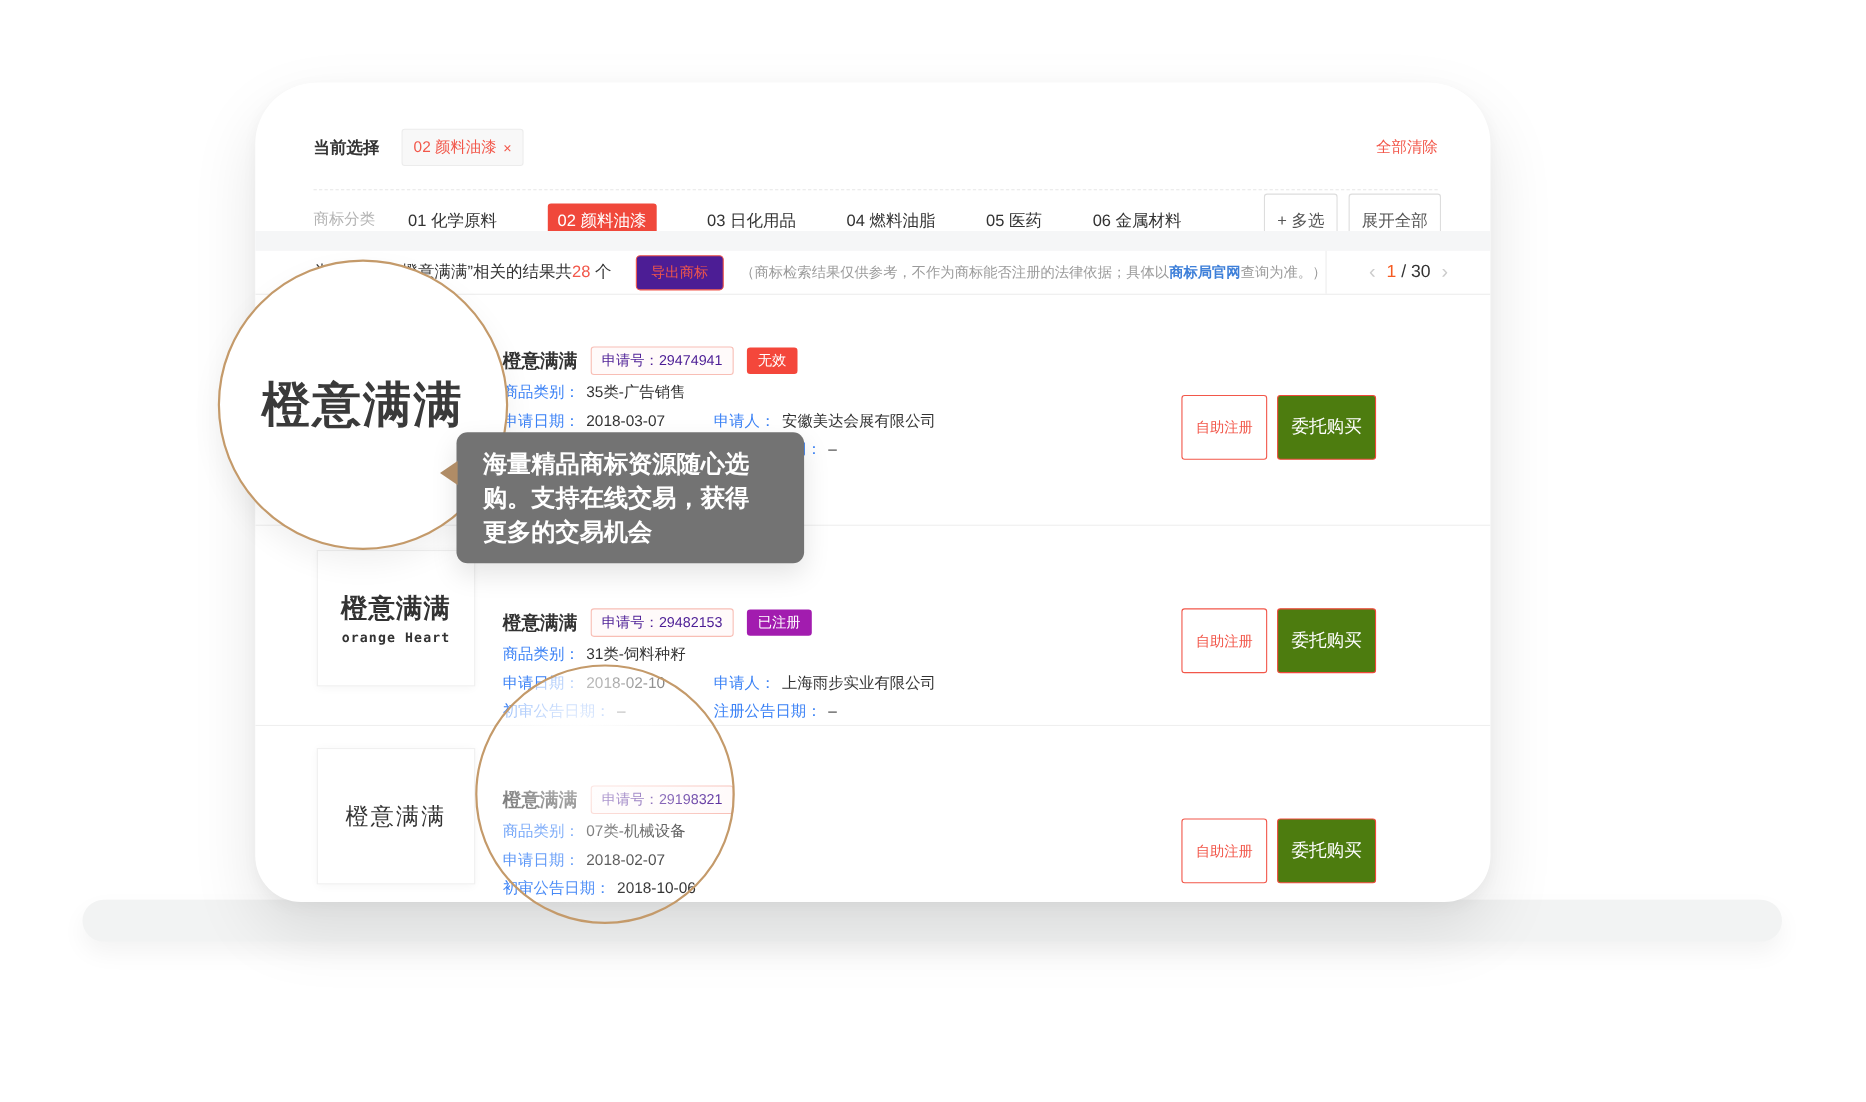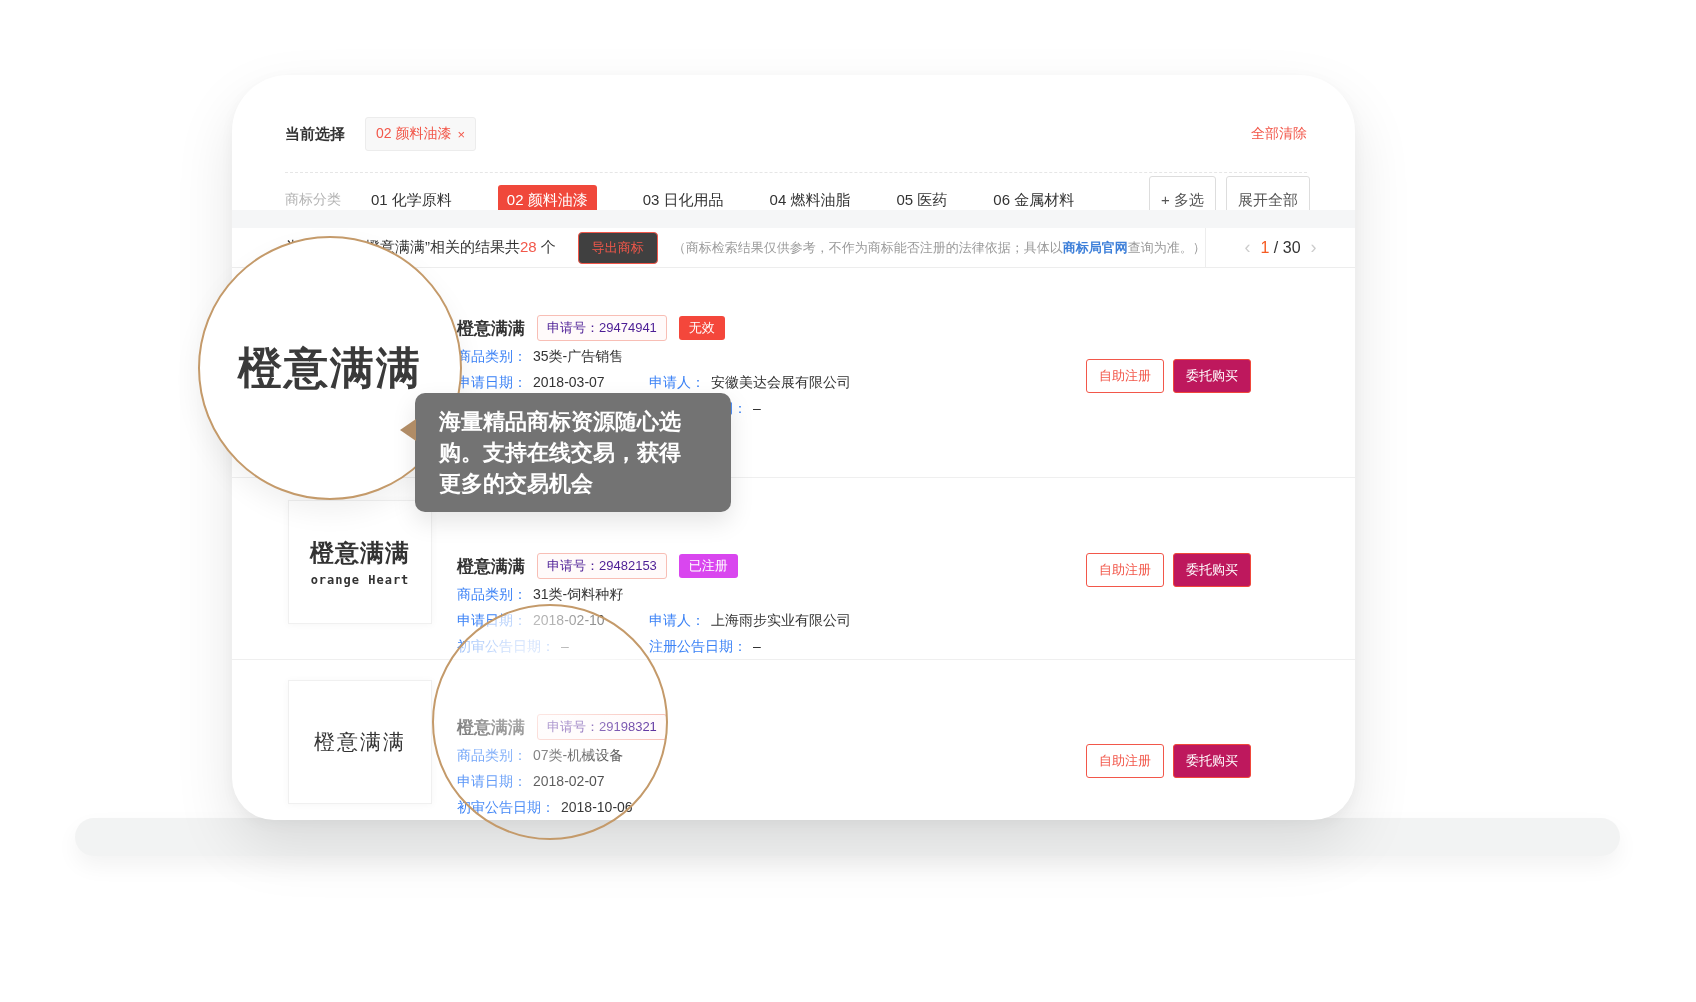--- a/index.html
+++ b/index.html
@@ -30,49 +30,49 @@
   .ghost-btns { display:flex; gap:10px; }
   .ghost-btn { border:1px solid #ddd; border-radius:3px; background:#fff; color:#555; font-size:15px; padding:14px 11px; cursor:pointer; white-space:nowrap; }
 
   .gray-strip { position:absolute; left:0; right:0; top:135px; height:18px; background:#f5f6f7; }
 
   
   .results { position:absolute; left:0; right:0; top:153px; bottom:0; }
   .results-head { position:relative; height:40px; border-bottom:1px solid #ededed; display:flex; align-items:center; padding-left:53px; padding-right:150px; }
   .summary { font-size:15px; color:#333; white-space:nowrap; }
   .summary .count { color:#f2574a; }
-  .export-btn { margin-left:22px; border:1px solid #f2574a; color:#f2574a; background:#404040; border-radius:4px; padding:6px 13px; font-size:13px; cursor:pointer; white-space:nowrap; }
+  .export-btn { margin-left:22px; border:1px solid #f2574a; color:#f2574a; background:#4c1d95; border-radius:4px; padding:6px 13px; font-size:13px; cursor:pointer; white-space:nowrap; }
   .disclaimer { margin-left:15px; font-size:13px; color:#9b9b9b; white-space:nowrap; overflow:hidden; }
   .disclaimer .link { color:#3d7fd9; font-weight:bold; cursor:pointer; }
   .pagination { position:absolute; right:0; top:0; bottom:0; width:150px; border-left:1px solid #ededed; display:flex; align-items:center; justify-content:center; gap:10px; font-size:16px; }
   .pg-chev { color:#ccc; font-size:18px; cursor:pointer; }
   .pg-cur { color:#f55b22; }
   .pg-sep,.pg-total { color:#333; }
 
   
   .row { position:relative; border-bottom:1px solid #efefef; }
   .row.last { border-bottom:none; }
   .thumb { position:absolute; left:56px; width:144px; height:124px; background:#fff; border:1px solid #f0f0f0; box-shadow:0 1px 8px rgba(0,0,0,.04); display:flex; flex-direction:column; align-items:center; justify-content:center; cursor:pointer; }
   .thumb-text { font-size:22px; color:#333; letter-spacing:2px; white-space:nowrap; }
   .thumb-text.cali { font-family:"DejaVu Serif","Liberation Serif",serif; font-weight:bold; font-size:24px; letter-spacing:1px; }
   .thumb-sub { font-family:"DejaVu Sans Mono","Liberation Mono",monospace; font-weight:bold; font-size:12px; color:#333; margin-top:4px; letter-spacing:1px; }
   .details { position:absolute; left:225px; }
   .title-row { display:flex; align-items:center; gap:12px; height:24px; }
   .tm-title { font-size:17px; font-weight:bold; color:#333; white-space:nowrap; }
   .appno-tag { border:1px solid #f8beb5; background:#fffafa; color:#4c1d95; font-size:13px; padding:3px 9px; border-radius:3px; white-space:nowrap; }
   .badge { font-size:13px; color:#fff; padding:3px 10px; border-radius:3px; white-space:nowrap; }
   .badge.invalid { background:#f4473b; }
-  .badge.registered { background:#d946ef; }
+  .badge.registered { background:#a21caf; }
   .f-line { margin-top:6px; height:20px; line-height:20px; font-size:14px; white-space:nowrap; }
   .f-group { display:inline-block; min-width:188px; }
   .f-label { color:#3b82f6; margin-right:6px; }
   .f-value { color:#333; }
   .actions { position:absolute; right:104px; display:flex; gap:9px; }
   .btn-outline { border:1px solid #f2574a; color:#f2574a; background:#fff; border-radius:3px; padding:5px 12px; font-size:13px; cursor:pointer; white-space:nowrap; }
-  .btn-solid { border:1px solid #f0483b; background:#be185d; color:#fff; border-radius:3px; padding:7px 12px; font-size:13px; cursor:pointer; white-space:nowrap; }
+  .btn-solid { border:1px solid #f0483b; background:#4d7c0f; color:#fff; border-radius:3px; padding:18px 12px; font-size:16px; cursor:pointer; white-space:nowrap; }
 
   
   .magnifier-1 { position:absolute; left:198px; top:236px; width:264px; height:264px; border-radius:50%; background:#fff; border:2px solid #c49a6a; box-shadow:0 12px 28px rgba(0,0,0,.06); display:flex; align-items:center; justify-content:center; z-index:5; }
   .magnifier-1 .mag-text { font-size:44px; font-weight:bold; color:#3a3a3a; letter-spacing:2px; }
   .magnifier-2 { position:absolute; left:432px; top:604px; width:236px; height:236px; border-radius:50%; border:2px solid #c49a6a; background:radial-gradient(circle at 40% 25%, rgba(255,255,255,.9), rgba(255,255,255,0) 72%); z-index:5; pointer-events:none; }
 
   
   .tooltip { position:absolute; width:316px; background:#737373; border-radius:10px; padding:13px 14px 13px 24px; color:#fff; z-index:6; box-shadow:0 10px 24px rgba(0,0,0,.10);font-weight:bold; }
   .tooltip .tip-line { font-size:22px; line-height:31px; white-space:nowrap; }
   .tooltip .arrow { position:absolute; left:-15px; width:0; height:0; border-top:11px solid transparent; border-bottom:11px solid transparent; border-right:16px solid #b08c66; }

